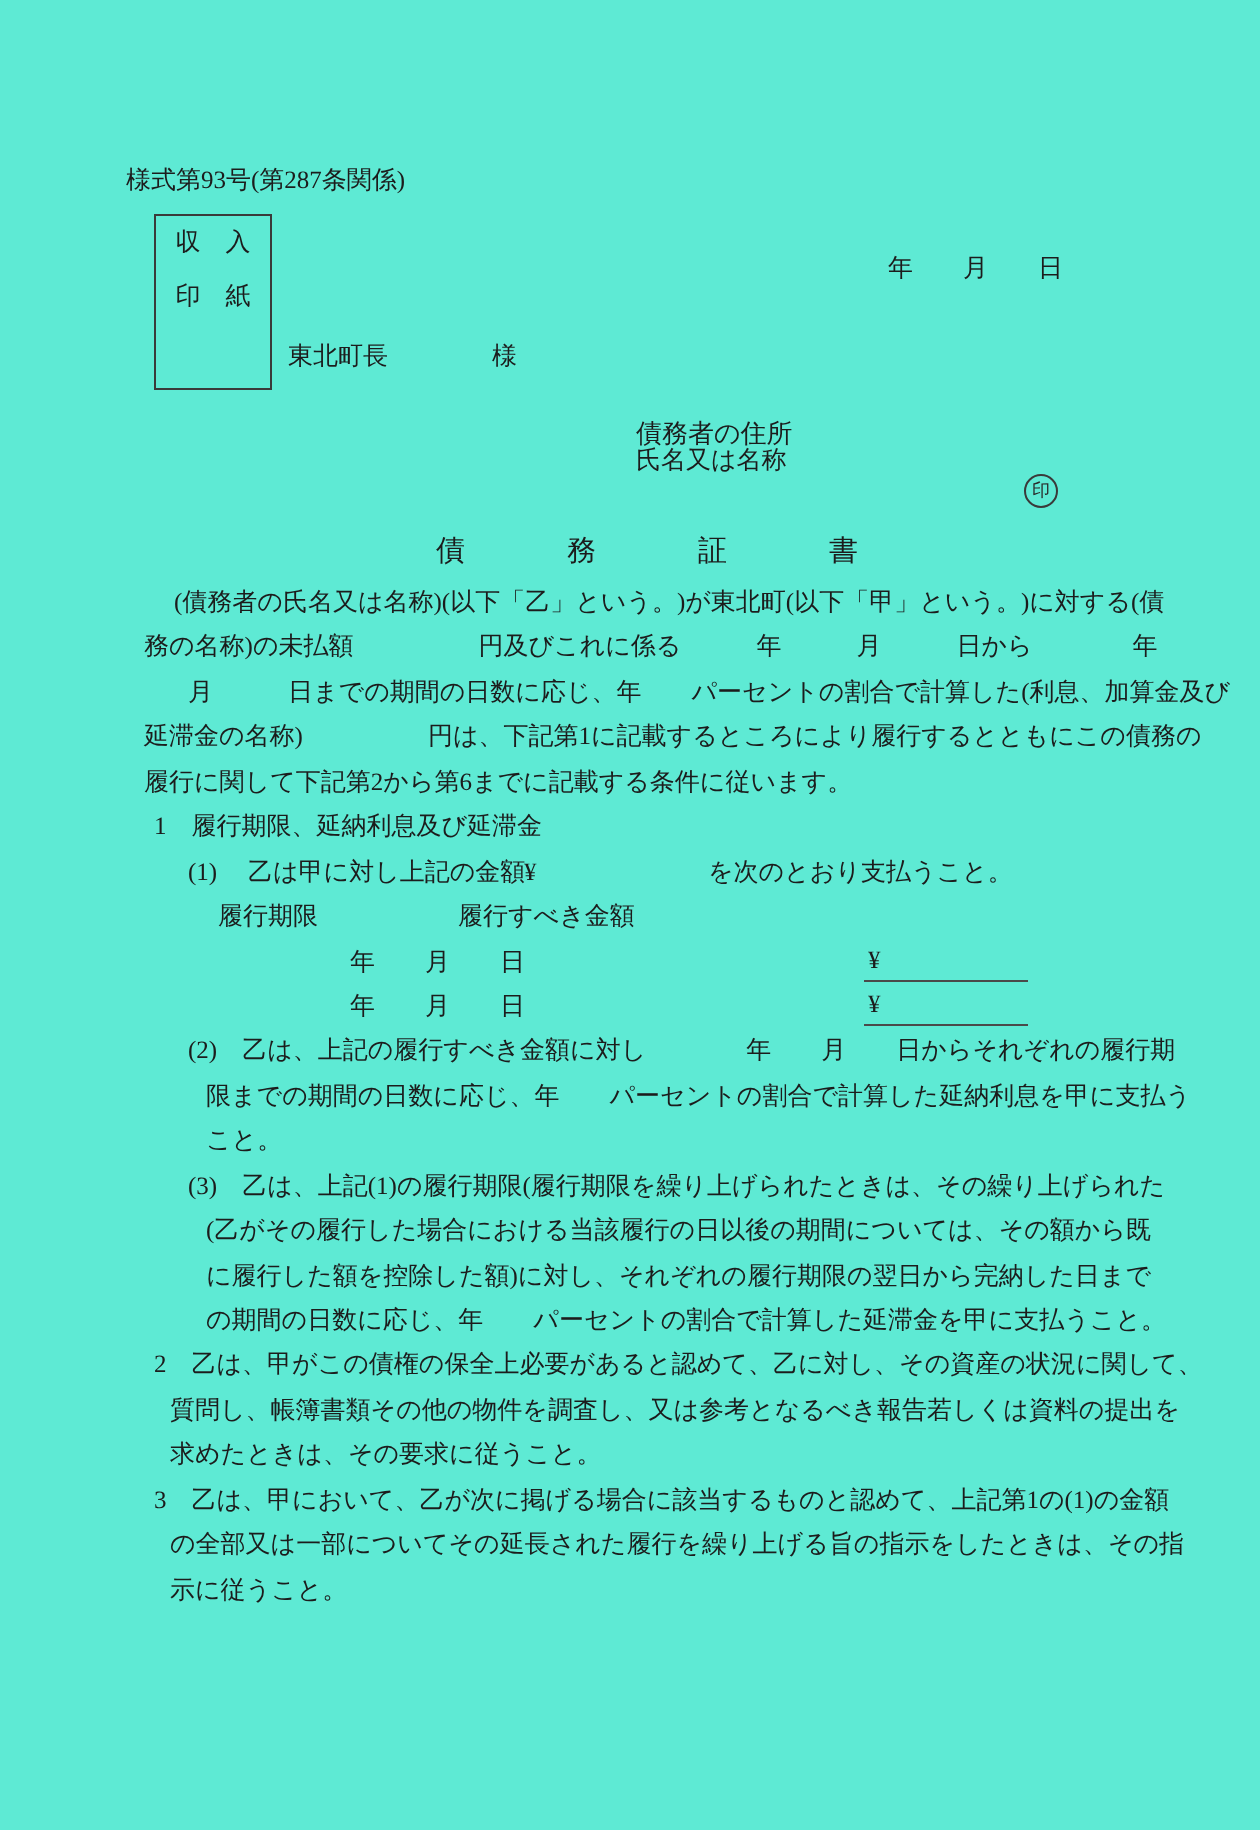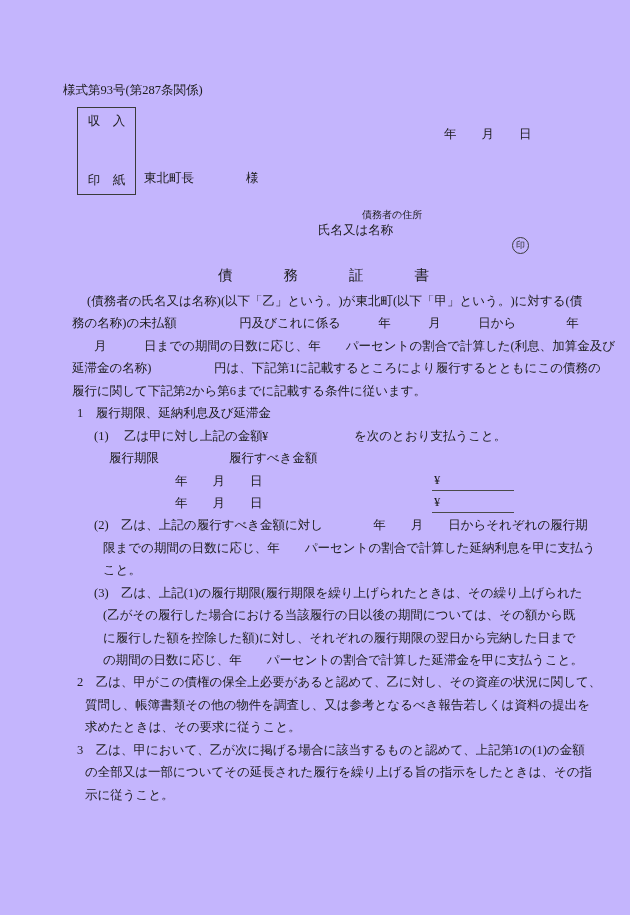--- a/index.html
+++ b/index.html
@@ -1,37 +1,37 @@
 <!DOCTYPE html>
 <html><head>
 <meta charset="utf-8">
 <style>
   html,body { margin:0; padding:0; background:#ffffff; }
   .page {
     position:relative;
     width:630px; height:915px;
-    background:#c4b5fd;
+    background:#5eead4;
     color:#1c1c1c;
     font-family:"Liberation Serif","DejaVu Serif",serif;
     overflow:hidden;
   }
   .abs { position:absolute; }
   
   .form-number { left:63px; top:82px; font-size:12.5px; white-space:nowrap; }
   .stamp-box {
     left:77px; top:107px; width:57px; height:86px;
     border:1px solid #3a3a3a;
-    display:flex; flex-direction:column; justify-content:space-between;
+    display:flex; flex-direction:column; justify-content:flex-start;
     text-align:center;
   }
   .stamp-box div { font-size:12.5px; line-height:27px; white-space:nowrap; }
   .date-line { left:444px; top:126px; font-size:12.5px; white-space:nowrap; }
   .addressee-line { left:144px; top:170px; font-size:12.5px; white-space:nowrap; }
   .addressee-suffix { margin-left:52px; }
-  .debtor-address { left:318px; top:208px; font-size:10px; white-space:nowrap;margin-left:44px; }
+  .debtor-address { left:318px; top:208px; font-size:13px; white-space:nowrap; }
   .debtor-name { left:318px; top:222px; font-size:12.5px; white-space:nowrap; }
   .seal {
     left:512px; top:237px;
     width:15px; height:15px;
     border:1px solid #3a3a3a; border-radius:50%;
     font-size:9px; line-height:15px; text-align:center;
     color:#2a2a2a;
   }
   .doc-title { left:218px; top:266px; font-size:14.5px; letter-spacing:51px; white-space:nowrap; }
   

